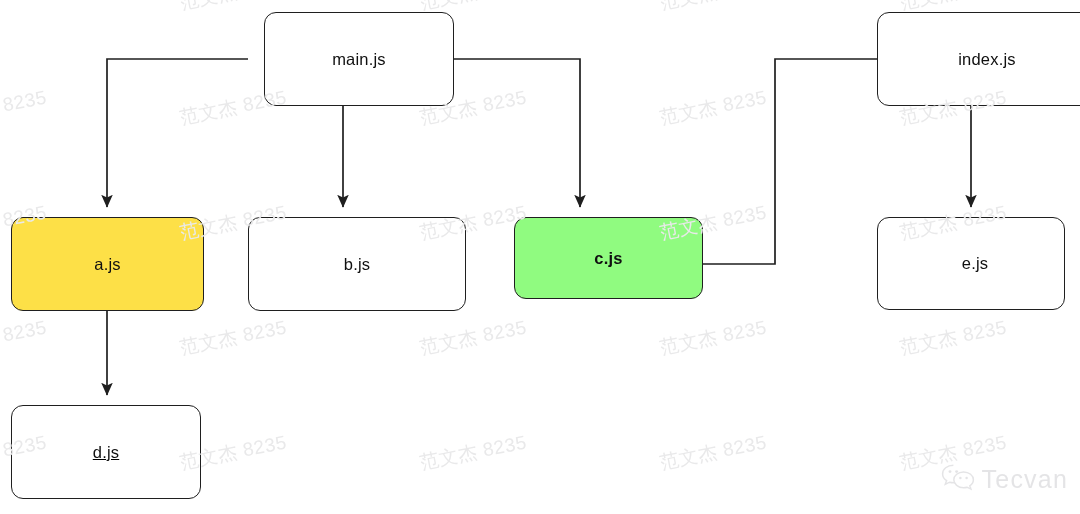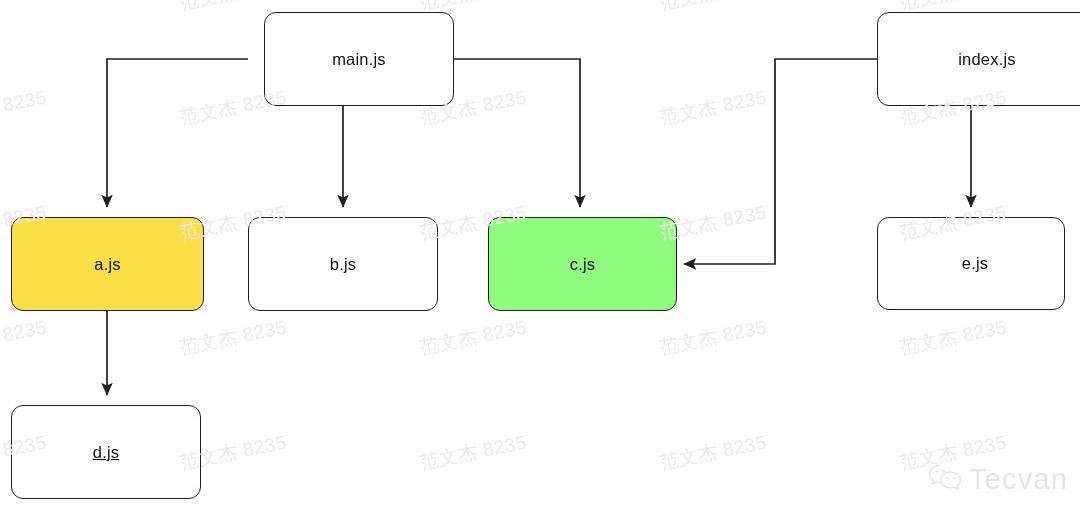--- a/index.html
+++ b/index.html
@@ -72,21 +72,21 @@
     right: 12px;
     bottom: 18px;
     z-index: 4;
     display: flex;
     align-items: center;
     gap: 7px;
     opacity: 0.55;
   }
   #brand-logo .brand-name {
     font-family: "Liberation Sans", sans-serif;
-    font-size: 29px;
+    font-size: 25px;
     color: #cfcfd2;
     letter-spacing: 1.2px;
   }
 </style>
 </head>
 <body>
 
 <div id="canvas">
 
   <svg id="diagram-svg" width="1080" height="514">
@@ -112,24 +112,24 @@
   <div id="node-layer">
       <div class="node" style="left: 248px; top: 12px; width: 190px; height: 94px; background: rgb(255, 255, 255); border-color: rgb(31, 31, 31); margin-left: 16px;">
         <span class="node-label">main.js</span>
       </div>
       <div class="node" style="left: 877px; top: 12px; width: 220px; height: 94px; background: rgb(255, 255, 255); border-color: rgb(31, 31, 31);">
         <span class="node-label">index.js</span>
       </div>
       <div class="node" style="left: 11px; top: 217px; width: 193px; height: 94px; background: #fde047; border-color: rgb(31, 31, 31);">
         <span class="node-label">a.js</span>
       </div>
-      <div class="node" style="left: 248px; top: 217px; width: 190px; height: 94px; background: rgb(255, 255, 255); border-color: rgb(31, 31, 31);">
+      <div class="node" style="left: 248px; top: 217px; width: 218px; height: 94px; background: rgb(255, 255, 255); border-color: rgb(31, 31, 31);">
         <span class="node-label">b.js</span>
       </div>
-      <div class="node" style="left: 488px; top: 217px; width: 189px; height: 94px; background: rgb(144, 251, 128); border-color: rgb(31, 31, 31);">
+      <div class="node" style="left: 514px; top: 217px; width: 189px; height: 82px; background: rgb(144, 251, 128); border-color: rgb(31, 31, 31); font-weight: bold;">
         <span class="node-label">c.js</span>
       </div>
       <div class="node" style="left: 877px; top: 217px; width: 188px; height: 93px; background: rgb(255, 255, 255); border-color: rgb(31, 31, 31); padding-left: 8px;">
         <span class="node-label">e.js</span>
       </div>
       <div class="node" style="left: 11px; top: 405px; width: 190px; height: 94px; background: rgb(255, 255, 255); border-color: rgb(31, 31, 31); text-decoration: underline;">
         <span class="node-label">d.js</span>
       </div>
     </div>
 

